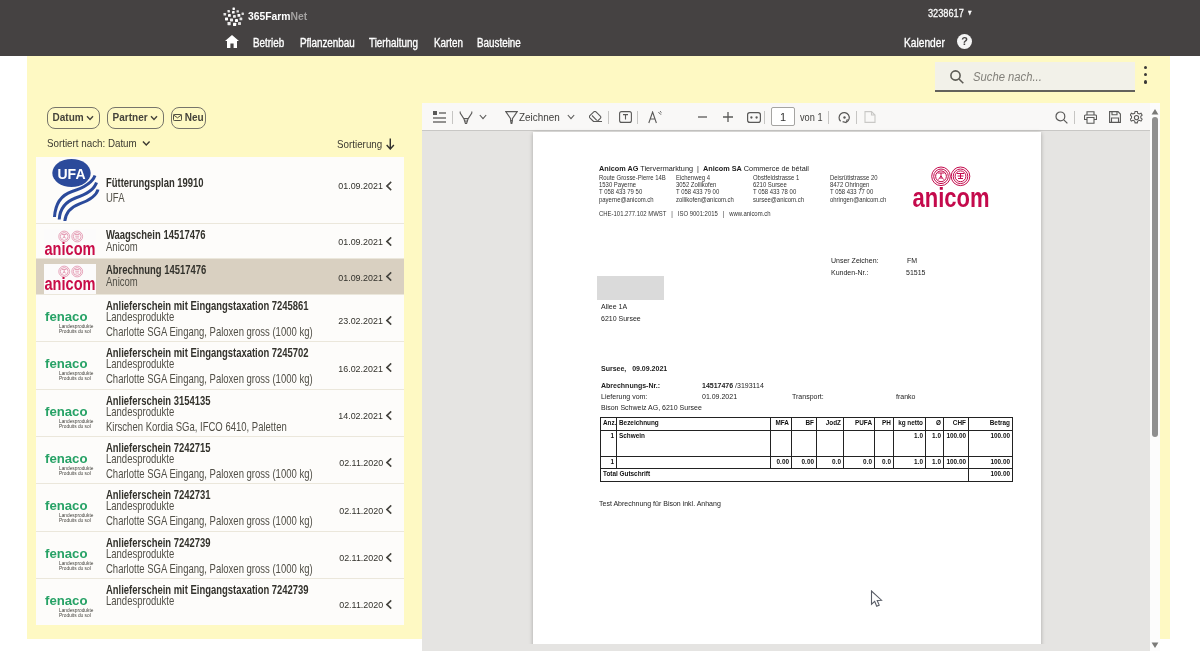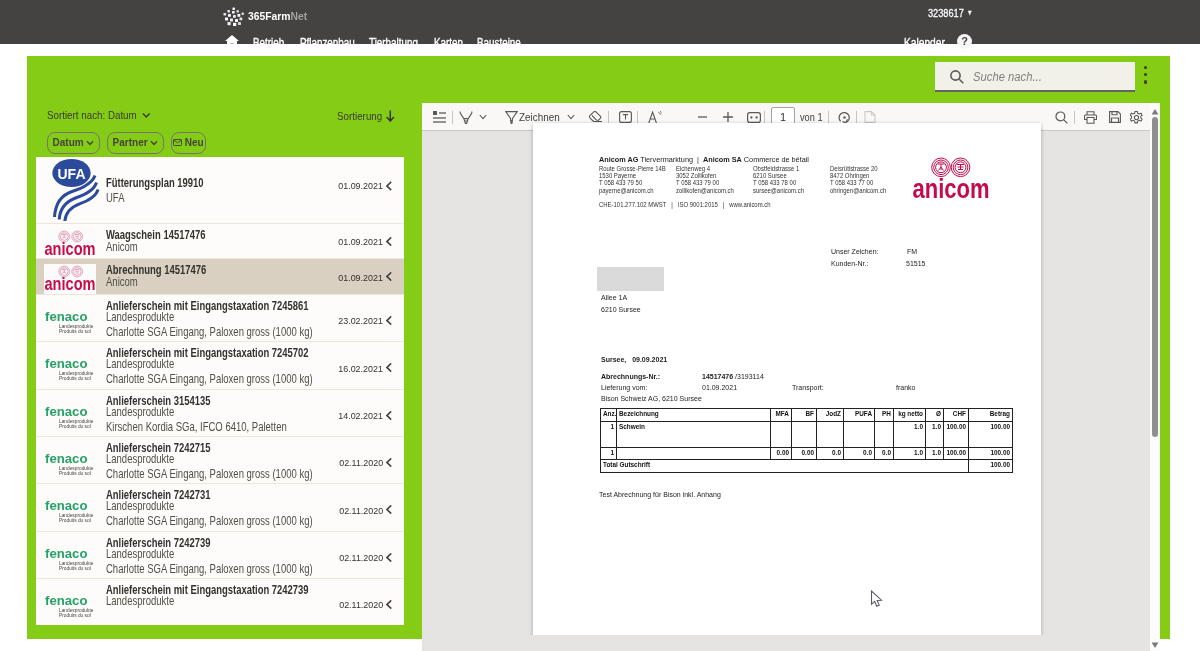--- a/index.html
+++ b/index.html
@@ -1,34 +1,34 @@
 <!DOCTYPE html>
 <html><head>
 <meta charset="utf-8">
 <style>
   * { margin:0; padding:0; box-sizing:border-box; }
   html,body { width:1200px; height:651px; overflow:hidden; background:#fff;
     font-family:"Liberation Sans", sans-serif; }
   
-  #header { position:absolute; left:0; top:0; width:1200px; height:44px; background:#454242;padding-left:32px; }
+  #header { position:absolute; left:0; top:0; width:1200px; height:56px; background:#454242;padding-left:32px; }
   #logo { position:absolute; left:248px; top:10px; color:#fff; font-size:11.5px; font-weight:700;
           transform:scaleX(0.9); transform-origin:0 0; white-space:nowrap; }
   
   #logo .net { color:#a3a1a0; font-weight:700; }
   #acct { position:absolute; left:928px; top:7px; color:#fdfdfd; font-size:11.5px; font-weight:400; -webkit-text-stroke:0.3px #fdfdfd;
           transform:scaleX(0.8); transform-origin:0 0; }
   #acct .car { font-size:7px; vertical-align:2px; margin-left:4px; }
   .navlink { position:absolute; top:36px; color:#fff; font-size:12px; font-weight:400; -webkit-text-stroke:0.35px #fff;
              transform:scaleX(0.82); transform-origin:0 0; white-space:nowrap; }
   #kal { position:absolute; left:904px; top:36px; color:#fff; font-size:12px; font-weight:400; -webkit-text-stroke:0.35px #fff;
          transform:scaleX(0.85); transform-origin:0 0; }
   #qm { position:absolute; left:957px; top:34px; width:15px; height:15px; border-radius:50%;
         background:#f5f5f5; color:#454242; font-size:11px; font-weight:700; text-align:center; line-height:15px; }
   
-  #main { position:absolute; left:27px; top:56px; width:1143px; height:583px; background:#84cc16; }
+  #main { position:absolute; left:27px; top:56px; width:1143px; height:583px; background:#fef9c3; }
   
   #search { position:absolute; left:908px; top:6px; width:200px; height:30px; background:#f2f1e9;
             border-bottom:2px solid #63625c; }
   #search .ph { position:absolute; left:38px; top:8px; font-style:italic; color:#82807a; font-size:12.5px; transform:scaleX(0.9); transform-origin:0 0; }
   #dots { position:absolute; left:1117px; top:10px; width:4px; height:22px; }
   #dots i { display:block; width:3.3px; height:3.3px; border-radius:50%; background:#3b3a38; margin:0 0 3.9px 0; }
   
   #panel { position:absolute; left:9px; top:48px; width:368px; }
   #phead { height:36px; background:#918c7f; border-radius:11px 11px 0 0; color:#fbfaf8;
            font-size:18px; font-weight:400; line-height:40px; padding-left:11px; }
@@ -53,21 +53,21 @@
   .dt .chev { margin-left:2.5px; vertical-align:-1.5px; }
   
   #viewer { position:absolute; left:395px; top:47px; width:738px; height:548px; background:#e5e4e2;padding-left:40px; }
   #toolbar { position:absolute; left:0; top:0; width:738px; height:28px; background:#f9f8f7;
              border-bottom:1px solid #c8c7c5; color:#4f4e4c; }
   #toolbar svg { position:absolute; top:0; }
   .tsep { position:absolute; top:8px; width:1px; height:13px; background:#c6c5c3; }
   .ttxt { position:absolute; font-size:11.5px; color:#3f3e3c; transform:scaleX(0.86); transform-origin:0 0; white-space:nowrap; }
   #pagebox { position:absolute; left:349px; top:4px; width:24px; height:19px; background:#fff;
              border:1px solid #a5a4a2; border-radius:2px; font-size:11px; color:#333; text-align:center; line-height:19px;}
-  #canvas { position:absolute; left:0; top:12px; width:728px; height:520px; overflow:hidden; }
+  #canvas { position:absolute; left:0; top:21px; width:728px; height:520px; overflow:hidden; }
   #page { position:absolute; left:111px; top:8px; width:508px; height:560px; background:#fff;
           box-shadow:0 1px 4px rgba(0,0,0,.28); }
   #scrollbar { position:absolute; left:728px; top:0; width:10px; height:548px; background:#fcfcfc; }
   #thumb { position:absolute; left:2px; top:14px; width:6px; height:320px; background:#8f8f8f; border-radius:3px; }
   
   .p { position:absolute; color:#1c1c1c; white-space:nowrap; line-height:1.15; }
   .adr { top:41.5px; font-size:6.4px; line-height:7.4px; color:#333; transform:scaleX(0.93); transform-origin:0 0; }
   #ptable { border-collapse:collapse; table-layout:fixed; width:412px; font-size:6.4px; font-weight:bold; color:#111; }
   #ptable td { border:1px solid #222; padding:1px 2px; vertical-align:top; overflow:hidden; white-space:nowrap; }
   #ptable .r { text-align:right; }
@@ -120,39 +120,39 @@
     </svg>
     <span class="ph">Suche nach...</span>
   </div>
   <div id="dots">
       <i></i>
       <i></i>
       <i></i>
     </div>
 
   <div id="panel">
-    <div id="sortrow">
-      <span class="lbl">Sortiert nach: Datum &nbsp;<svg width="9" height="7" viewBox="0 0 9 7" style="vertical-align:0.5px">
-            <path d="M1 1.4 L4.5 5 L8 1.4" fill="none" stroke="#3b3931" stroke-width="1.5"></path>
-          </svg></span>
-      <span class="rgt">Sortierung <svg width="10" height="12" viewBox="0 0 10 12" style="vertical-align:-2px;margin-left:1px">
-            <path d="M5 0.5 V10.5 M1.2 7 L5 11 L8.8 7" fill="none" stroke="#33322e" stroke-width="1.5"></path>
-          </svg></span>
-    </div>
     <div id="filters">
       <div class="fbtn" style="left:11px; width:53px">Datum <svg class="carr" width="8" height="6" viewBox="0 0 8 6">
             <path d="M1 1.2 L4 4.4 L7 1.2" fill="none" stroke="#45433b" stroke-width="1.4"></path>
           </svg></div>
       <div class="fbtn" style="left:71px; width:57px">Partner <svg class="carr" width="8" height="6" viewBox="0 0 8 6">
             <path d="M1 1.2 L4 4.4 L7 1.2" fill="none" stroke="#45433b" stroke-width="1.4"></path>
           </svg></div>
       <div class="fbtn" style="left:135px; width:35px"><svg width="9" height="7" viewBox="0 0 9 7" style="vertical-align:-0.5px;margin-right:2.5px">
             <rect x="0.5" y="0.5" width="8" height="6" rx="0.8" fill="none" stroke="#3b3931" stroke-width="0.9"></rect>
             <path d="M0.6 1 L4.5 3.8 L8.4 1" fill="none" stroke="#3b3931" stroke-width="0.9"></path>
           </svg>Neu</div>
+    </div>
+    <div id="sortrow">
+      <span class="lbl">Sortiert nach: Datum &nbsp;<svg width="9" height="7" viewBox="0 0 9 7" style="vertical-align:0.5px">
+            <path d="M1 1.4 L4.5 5 L8 1.4" fill="none" stroke="#3b3931" stroke-width="1.5"></path>
+          </svg></span>
+      <span class="rgt">Sortierung <svg width="10" height="12" viewBox="0 0 10 12" style="vertical-align:-2px;margin-left:1px">
+            <path d="M5 0.5 V10.5 M1.2 7 L5 11 L8.8 7" fill="none" stroke="#33322e" stroke-width="1.5"></path>
+          </svg></span>
     </div>
     <div id="list">
       <div class="row first" style="height:66px">
         <svg style="position:absolute;left:8px;top:2px" width="56" height="62" viewBox="0 0 56 62">
           <ellipse cx="27.5" cy="14" rx="19.2" ry="14" fill="#2b4a9b"></ellipse>
           <text x="27.5" y="20" font-size="15.5" font-weight="bold" fill="#fff" text-anchor="middle" font-family="Liberation Sans" textLength="28" lengthAdjust="spacingAndGlyphs">UFA</text>
           <g fill="none" stroke="#2b4a9b" stroke-width="3">
             <path d="M51 16.5 C 48.5 23.5, 39 29, 28 32.5 C 18 35.8, 11.5 43, 10.5 58"></path>
             <path d="M52.5 23.5 C 50.5 30, 42 35.5, 31.5 39 C 22.5 42.3, 16 48.5, 15.2 60.5"></path>
             <path d="M54 30.5 C 52.5 36.5, 45 41.5, 35.5 44.8 C 27.5 47.8, 21.5 53, 20.8 62.5"></path>

